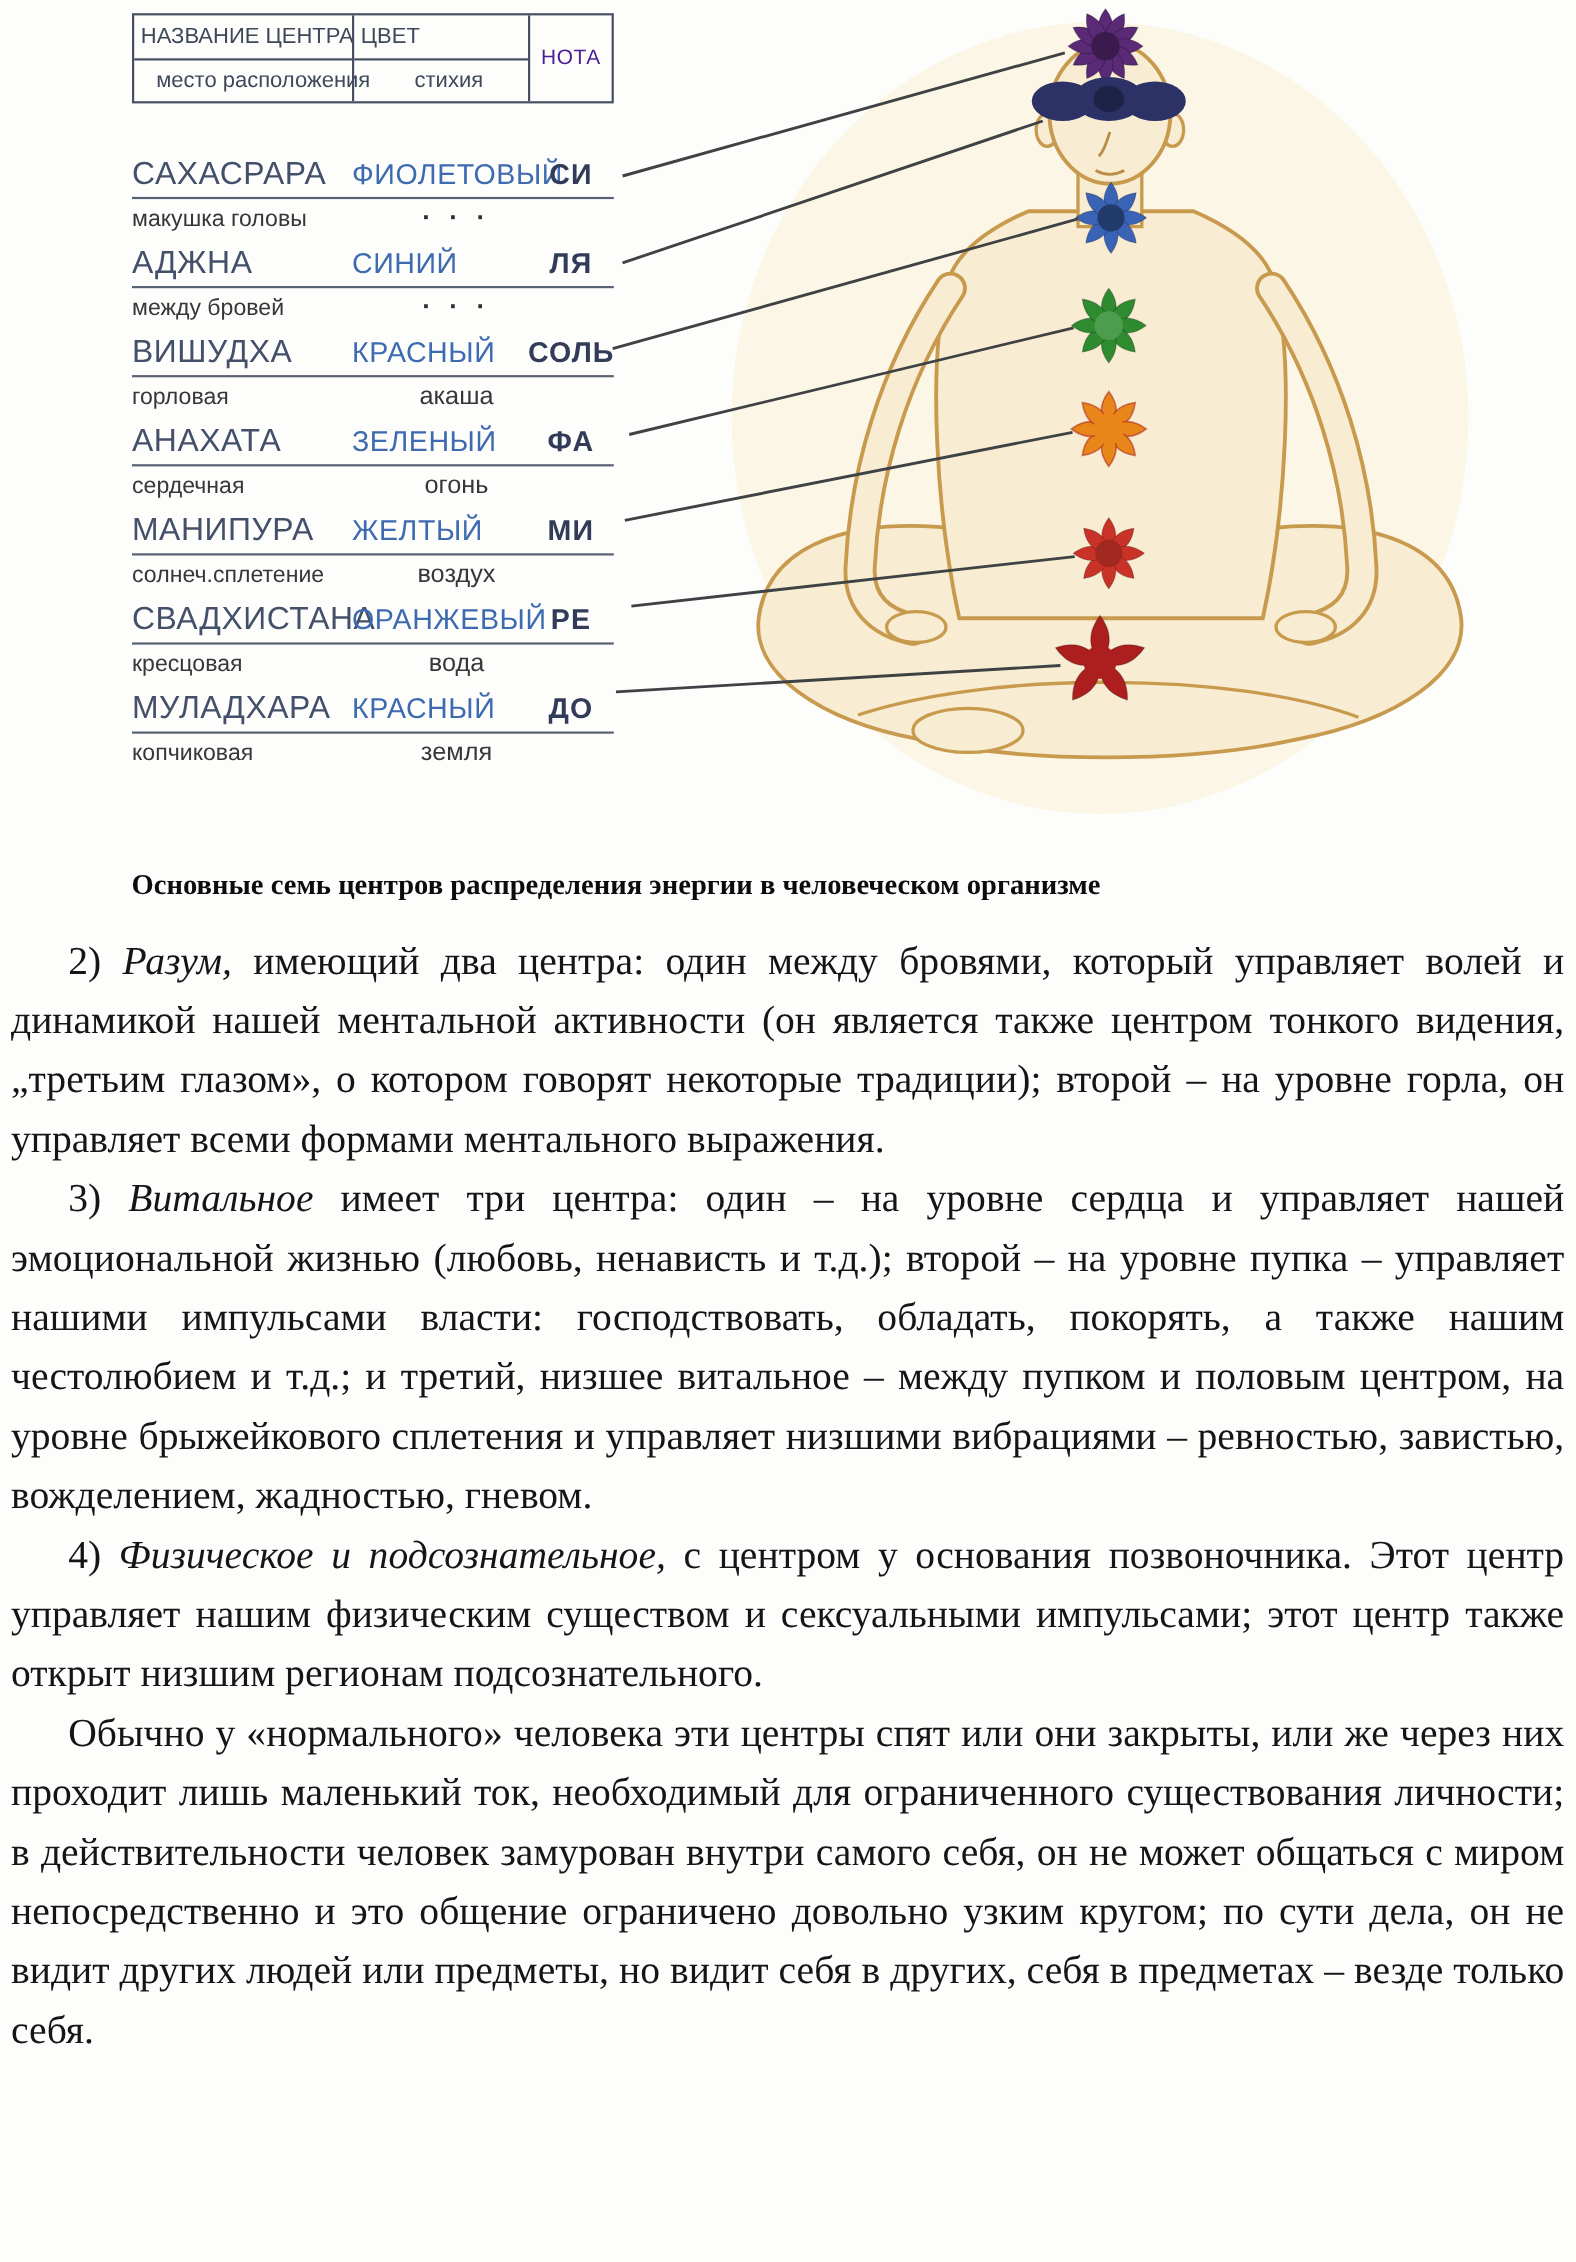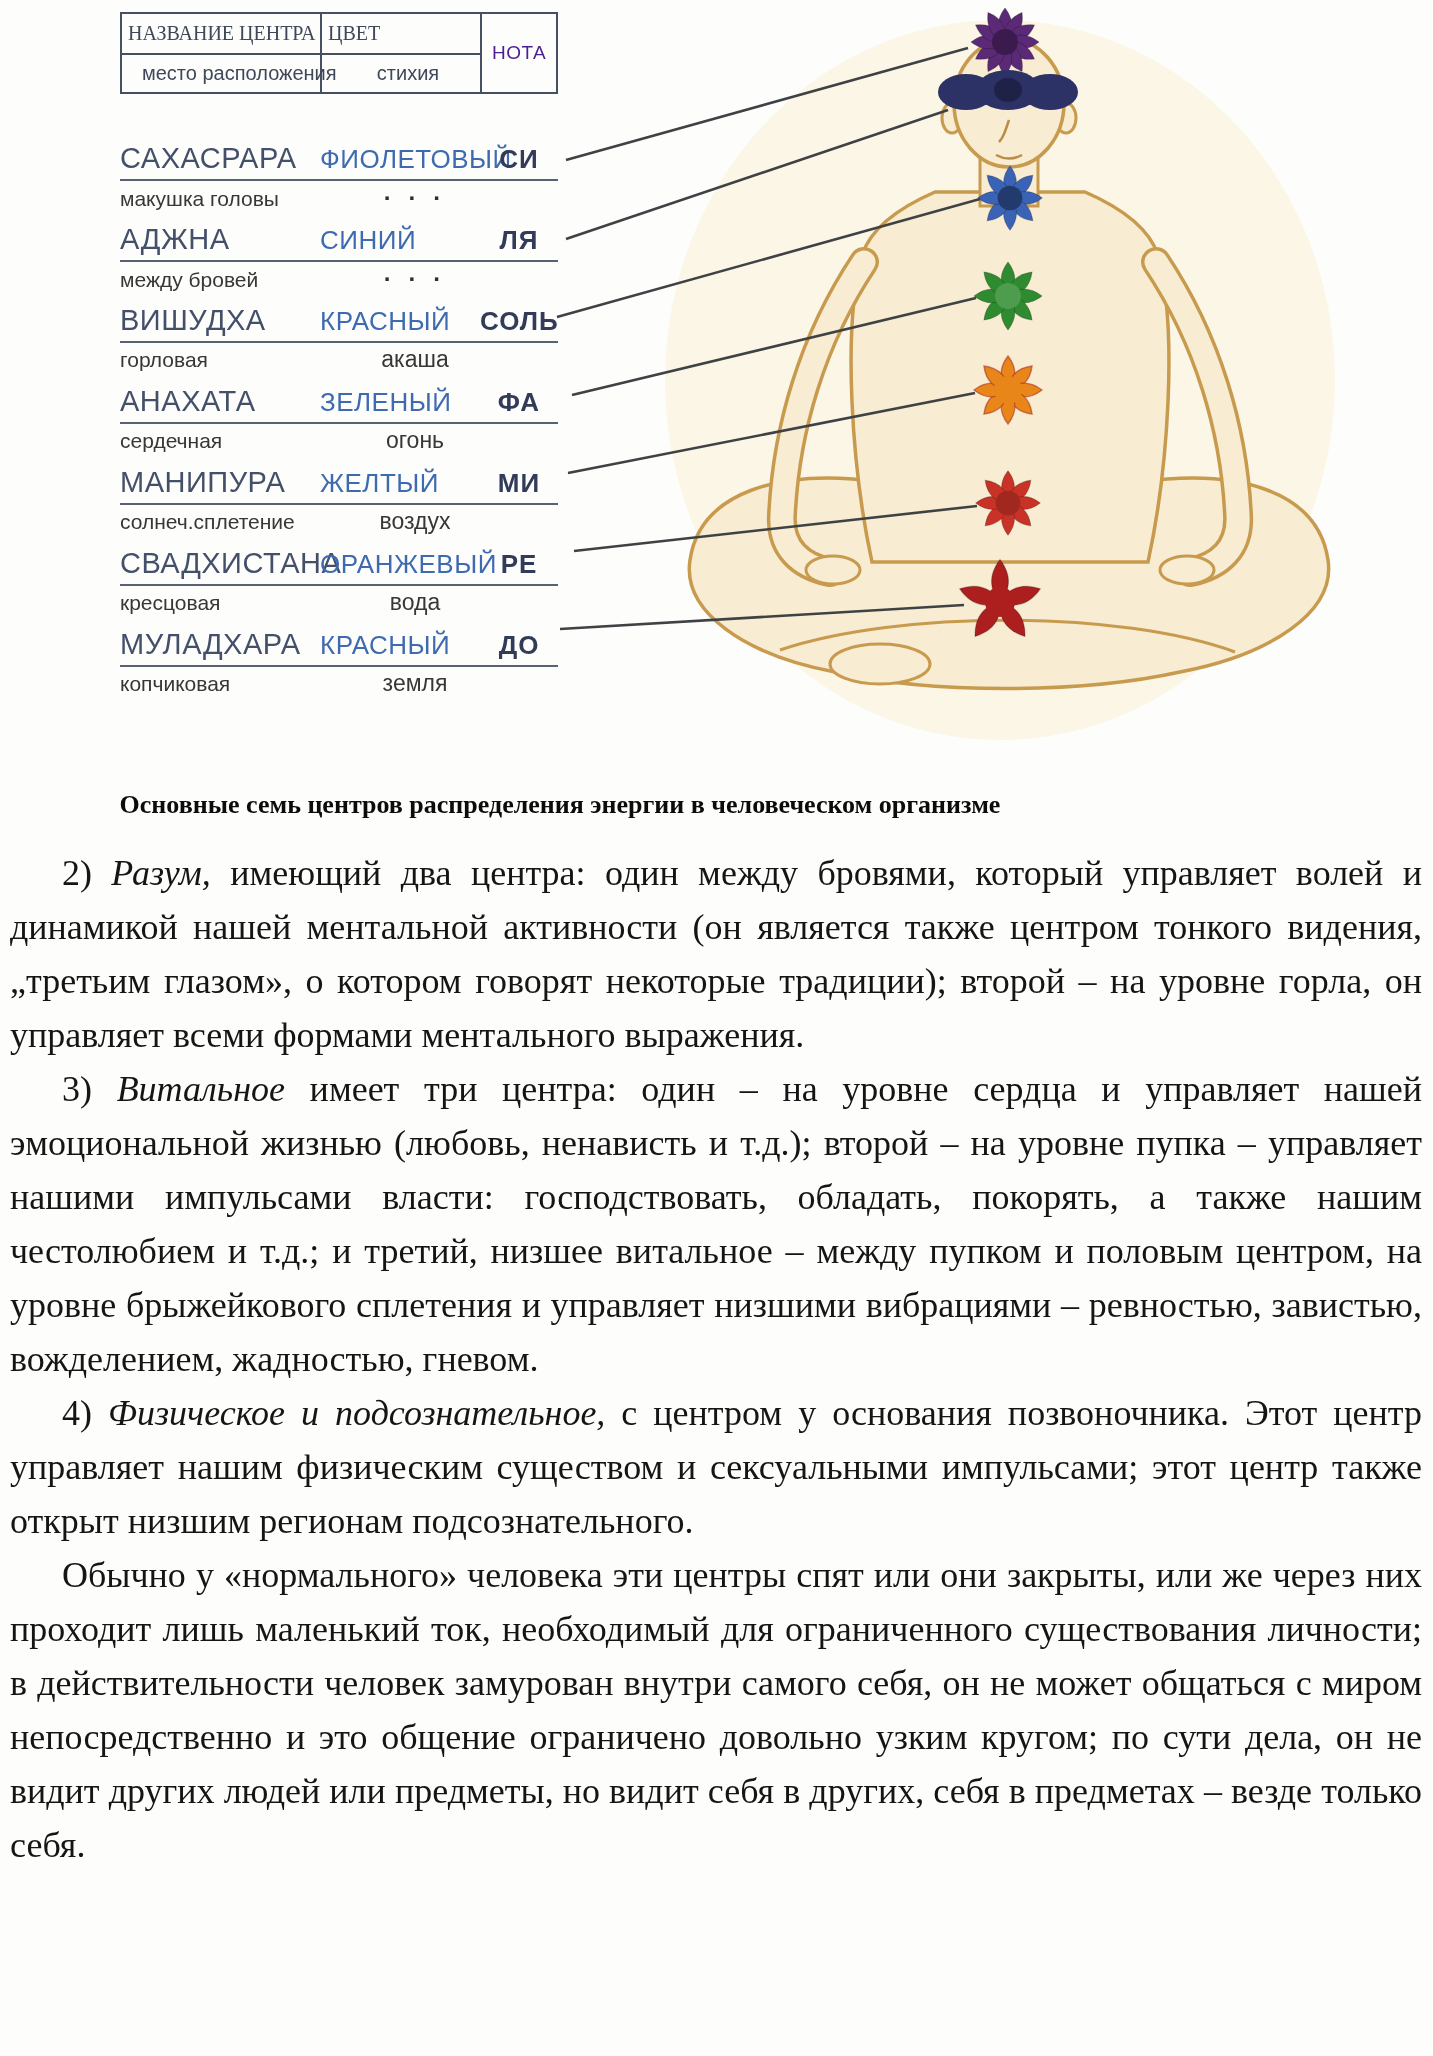--- a/index.html
+++ b/index.html
@@ -8,21 +8,21 @@
   
   .top-area{position:relative;width:1433px;height:772px;}
   .figure-svg{position:absolute;left:0;top:0;width:1433px;height:772px;}
   .chakra-table{position:absolute;left:120px;top:12px;width:438px;}
   .thead{display:flex;border:2.5px solid #465062;height:82px;box-sizing:border-box;background:transparent;}
   .th-c1{width:200px;border-right:2.5px solid #465062;box-sizing:border-box;display:flex;flex-direction:column;}
   .th-c2{width:160px;border-right:2.5px solid #465062;box-sizing:border-box;display:flex;flex-direction:column;}
   .th-c3{flex:1;display:flex;align-items:center;justify-content:center;
          font-size:19px;color:#4c1d95;letter-spacing:.5px;}
   .th-r1{height:39px;border-bottom:2px solid #465062;display:flex;align-items:center;
-         padding-left:6px;font-size:20px;color:#3f4859;white-space:nowrap;font-family:Liberation Serif, serif;}
+         padding-left:6px;font-size:20px;color:#3f4859;white-space:nowrap;}
   .th-r2{flex:1;display:flex;align-items:center;padding-left:20px;font-size:20px;color:#3f4859;white-space:nowrap;}
   .th-r2.center{justify-content:center;padding-left:14px;}
   .rows{margin-top:48px;}
   .trow{margin-bottom:13px;}
   .tmain{display:grid;grid-template-columns:200px 160px 78px;align-items:baseline;height:36px;}
   .tname{font-size:29px;color:#44506a;white-space:nowrap;letter-spacing:.5px;}
   .tcolor{font-size:26px;color:#3e6ab0;white-space:nowrap;letter-spacing:.5px;}
   .tnote{font-size:26px;font-weight:bold;color:#323c58;text-align:center;letter-spacing:1px;}
   .trule{border-bottom:2.5px solid #596272;margin-top:1px;}
   .tsub{display:grid;grid-template-columns:200px 160px 78px;align-items:baseline;margin-top:3px;height:26px;}

